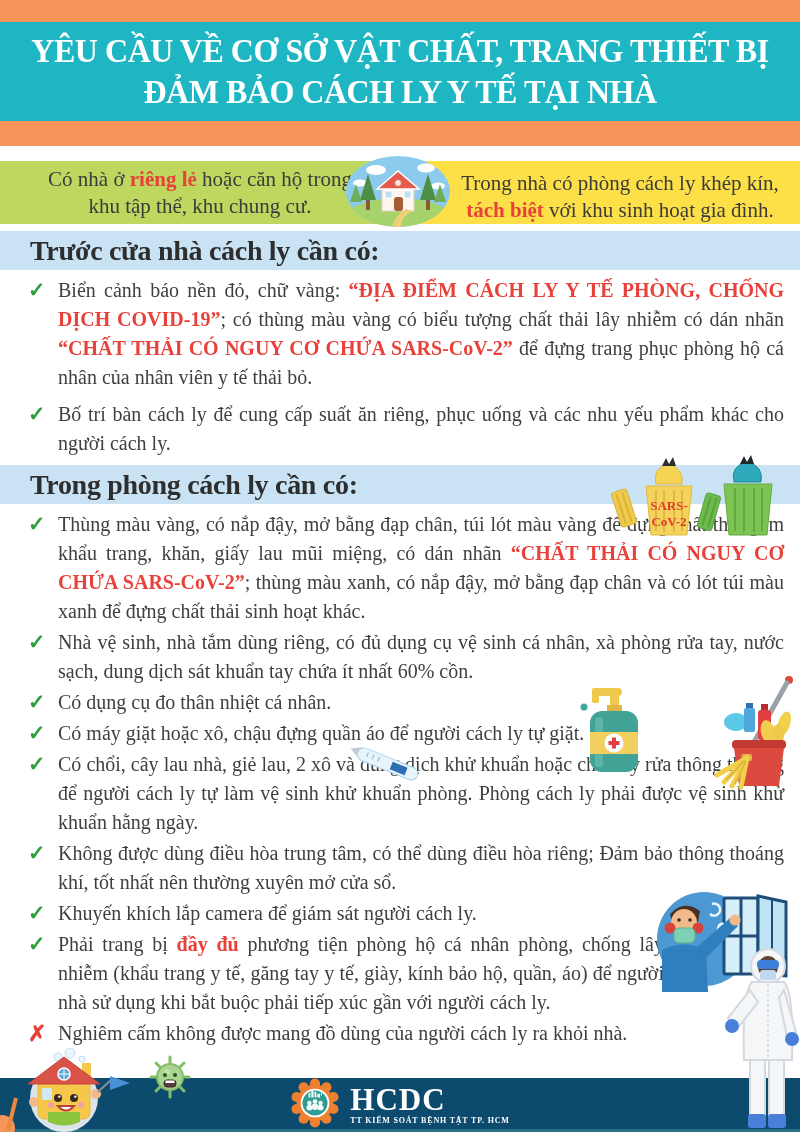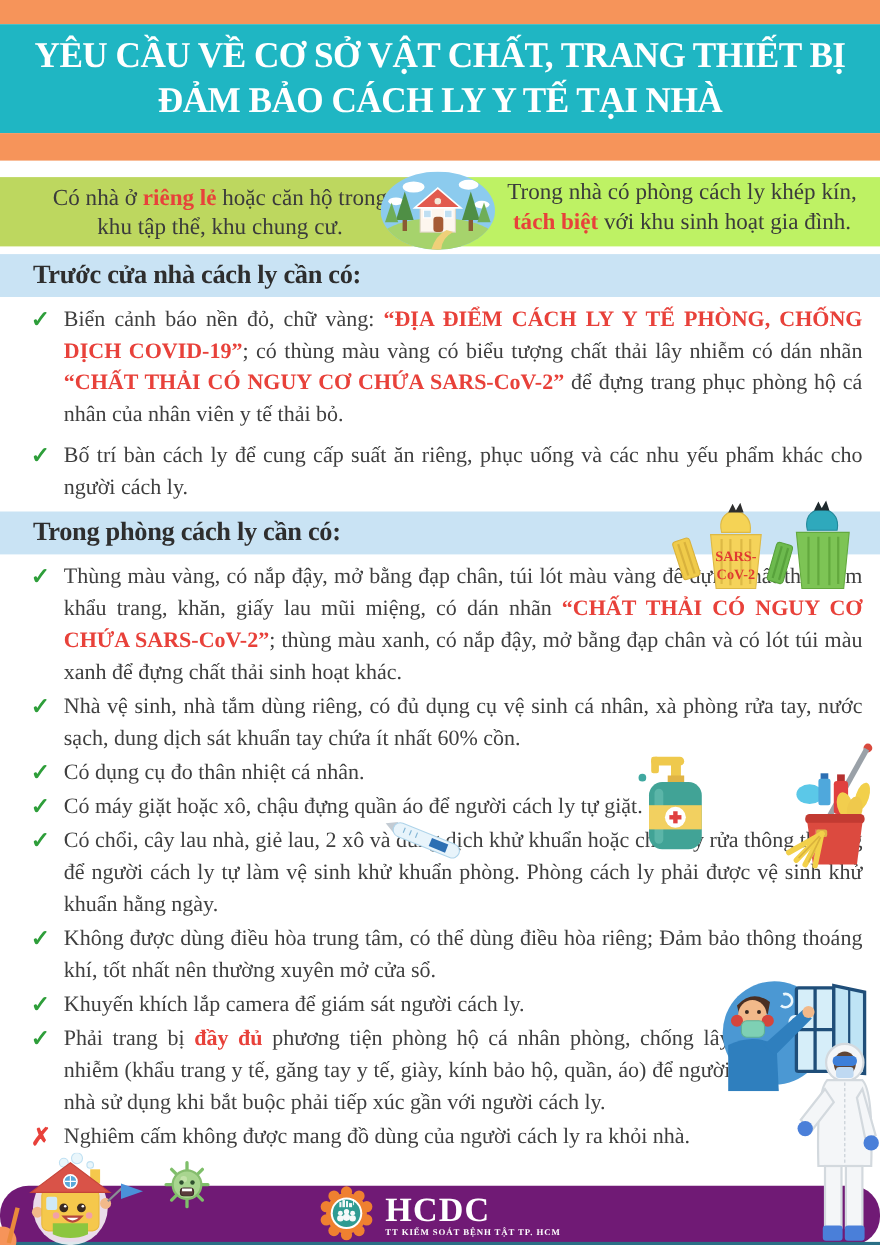--- a/index.html
+++ b/index.html
@@ -14,45 +14,45 @@
   .bar-top { height:22px; }
   .bar-under { height:25px; }
   .title-band {
     height:99px; background:#1FB6C3; color:#fff;
     display:flex; flex-direction:column; justify-content:center; text-align:center;
   }
   .title-line { font-weight:bold; font-size:33px; line-height:41px; letter-spacing:-0.5px; transform:scaleX(.97); }
   
   .intro { position:relative; margin-top:15px; height:63px; display:flex; }
   .intro-left  { width:400px; background:#BDD75F; display:flex; align-items:center; justify-content:center; }
-  .intro-right { width:400px; background:#bef264; display:flex; align-items:flex-start; justify-content:center; }
+  .intro-right { width:400px; background:#fde047; display:flex; align-items:flex-end; justify-content:center; }
   .intro p { font-size:21px; line-height:27px; text-align:center; color:#3b3b3b; }
   .intro-left  p { max-width:310px; }
   .intro-right p { max-width:372px; margin-left:40px; }
   .intro-house { position:absolute; left:346px; top:-5px; width:104px; height:71px; }
   
   .sec-head {
     height:39px; background:#C9E3F4; margin-top:7px;
     display:flex; align-items:center; padding-left:30px;
   }
-  .sec-head span { font-size:24px; font-weight:bold; color:#2e2e2e; letter-spacing:-0.3px; }
+  .sec-head span { font-size:28px; font-weight:bold; color:#2e2e2e; letter-spacing:-0.3px; }
   
   .bullets { padding:6px 16px 0 28px; }
   .bullet { position:relative; padding-left:30px; margin-bottom:2px; text-align:justify; font-size:20px; line-height:29px; }
   .mark { position:absolute; left:0; top:0; font-weight:bold; }
   .mark.check { color:#2E9E3A; font-size:21px; }
   .mark.cross { color:#E8413A; font-size:22px; }
   .em { color:#E8413A; font-weight:bold; }
   .bullets3 .bullet:nth-child(n+7) { margin-right:120px; }
   
   .illus { position:absolute; }
   
   .footer {
     position:absolute; left:0; top:1078px; width:800px; height:54px;
-    background:#701a75; display:flex; align-items:center; justify-content:center; gap:10px;border-radius:26px;
+    background:#0c4a6e; display:flex; align-items:center; justify-content:center; gap:10px;
   }
   .footer-strip { position:absolute; left:0; top:1129px; width:800px; height:3px; background:#2A6F85; }
   .logo-text { display:flex; flex-direction:column; justify-content:center; }
   .logo-org { color:#fff; font-weight:bold; font-size:31px; line-height:30px; letter-spacing:1px; }
   .logo-tagline { color:#fff; font-weight:bold; font-size:8px; letter-spacing:0.8px; margin-top:1px; }
 </style>
 </head>
 <body>
 
 <div class="poster">

